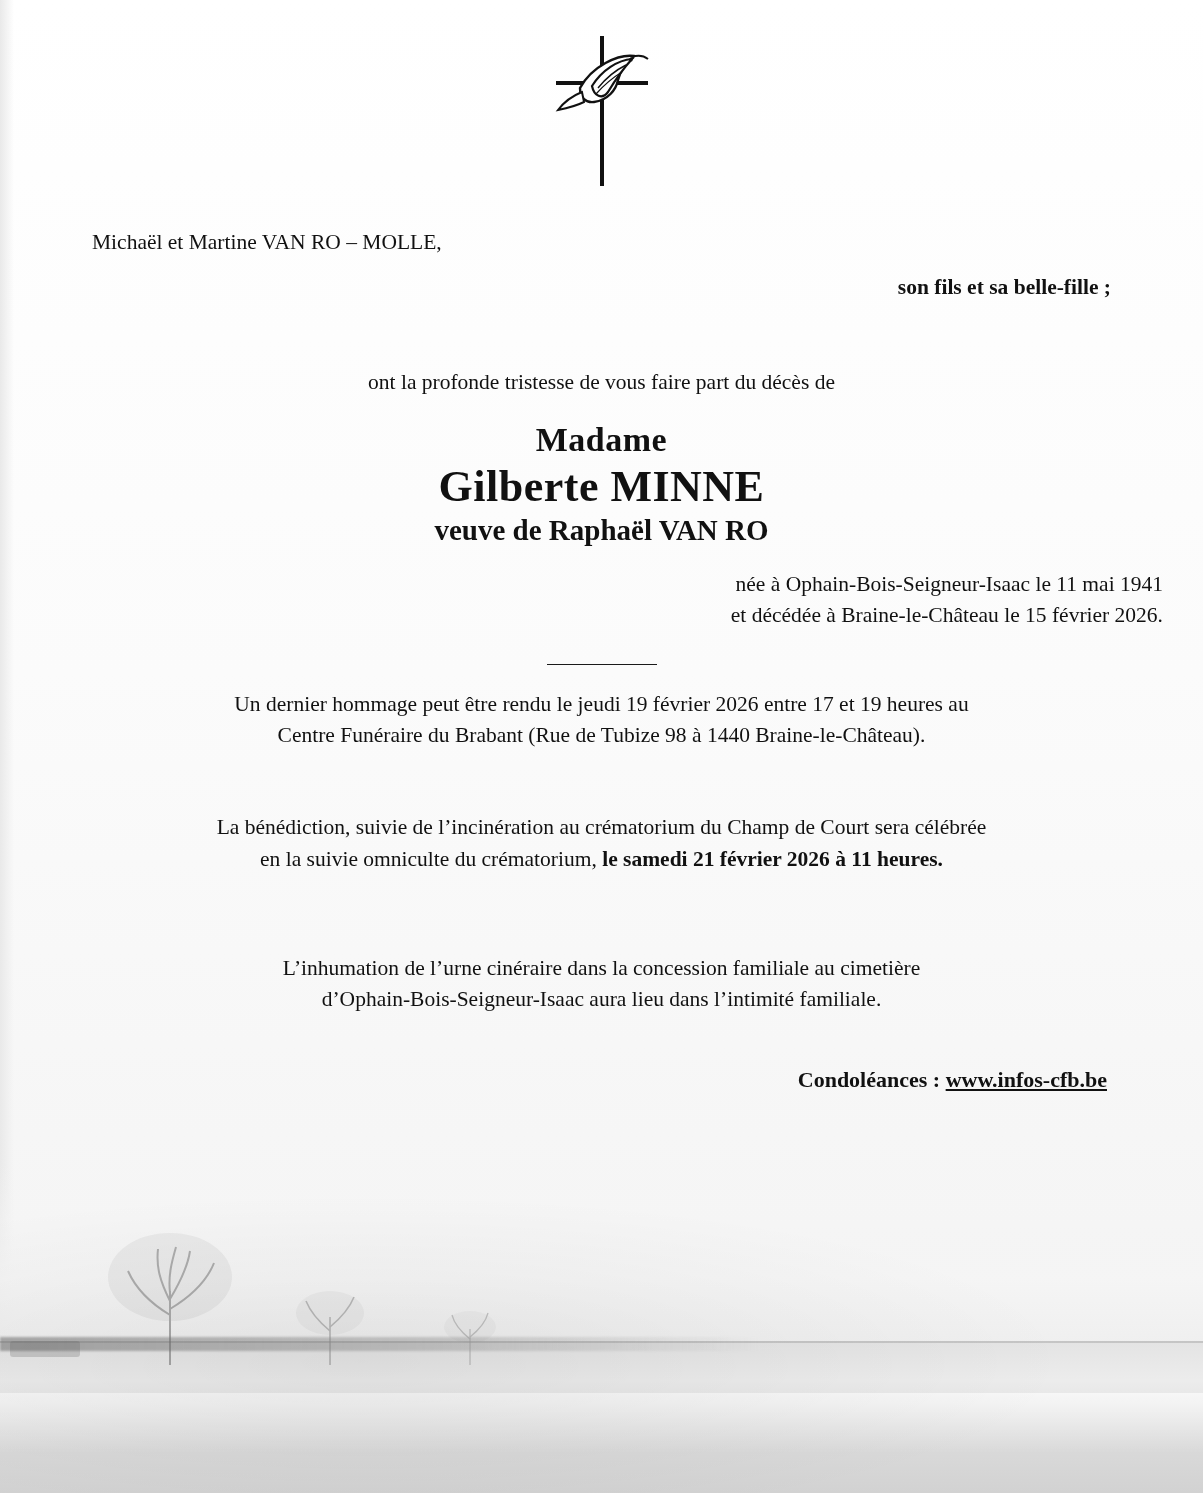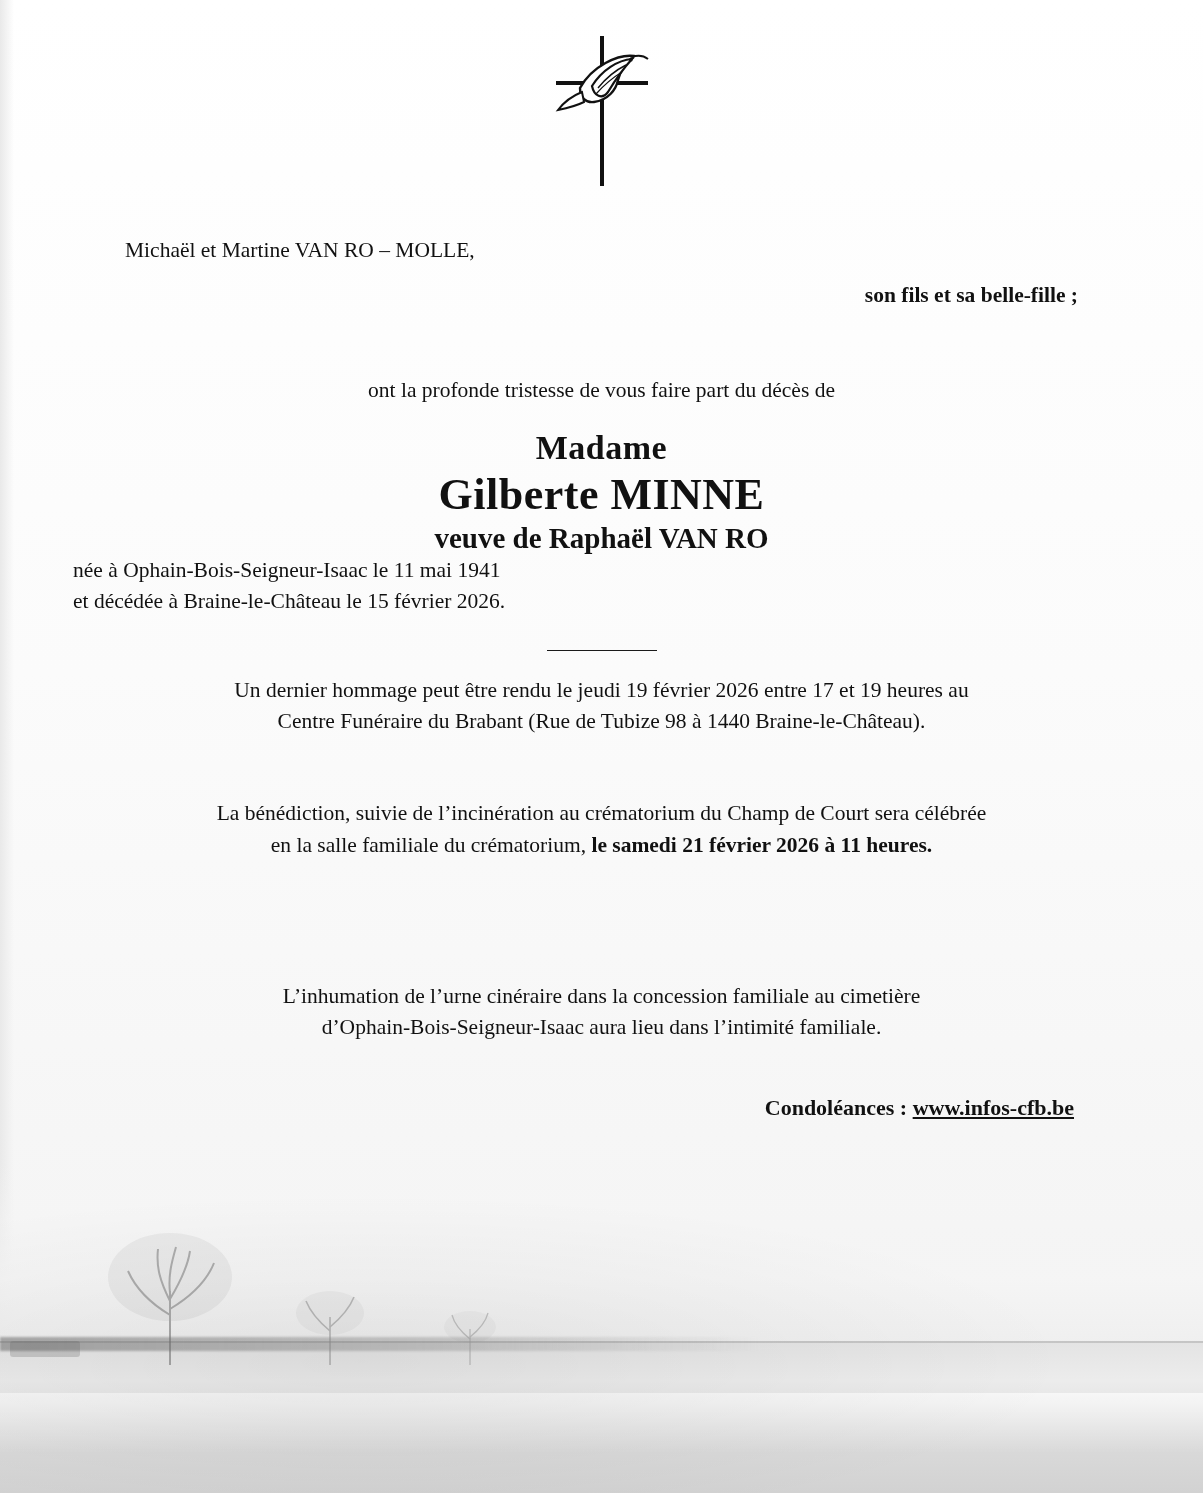--- a/index.html
+++ b/index.html
@@ -38,22 +38,22 @@
     left: 0; right: 0;
     top: 26px;
     display: flex;
     justify-content: center;
   }
 
   
   .content {
     position: absolute;
     left: 0; right: 0;
-    top: 8px;
-    padding: 0 73px;
+    top: 0;
+    padding: 0 40px;
     box-sizing: border-box;
   }
 
   .survivors {
     margin-top: 228px;
     font-size: 21.5px;
     line-height: 1.35;
   }
   .survivors .names {
     display: block;
@@ -89,41 +89,42 @@
     letter-spacing: 0.5px;
     margin-top: 2px;
   }
   .deceased .spouse {
     font-size: 29px;
     font-weight: bold;
     margin-top: 2px;
   }
 
   .birth-death {
-    text-align: left;
+    text-align: right;
+    margin-top: 22px;
     font-size: 21.5px;
     line-height: 1.42;
   }
 
   .rule {
     width: 110px;
     height: 0;
     border-top: 1.6px solid #1a1a1a;
     margin: 34px auto 0 auto;
   }
 
   .para {
     text-align: center;
     font-size: 21.5px;
     line-height: 1.45;
   }
   .para.p1 { margin-top: 24px; }
   .para.p2 { margin-top: 61px; }
   .para.p3 { margin-top: 58px; font-weight: bold; }
-  .para.p4 { margin-top: 120px; }
+  .para.p4 { margin-top: 78px; }
 
   .para b { font-weight: bold; }
 
   .condolences {
     margin-top: 52px;
     text-align: right;
     padding-right: 56px;
     font-size: 22px;
     font-weight: bold;
   }
@@ -256,21 +257,21 @@
     <div class="rule"></div>
 
     <div class="para p1">
       <div>Un dernier hommage peut être rendu le jeudi 19 février 2026 entre 17 et 19 heures au</div>
       <div>Centre Funéraire du Brabant (Rue de Tubize 98 à 1440 Braine-le-Château).</div>
     </div>
 
     <div class="para p2">
       <div>La bénédiction, suivie de l’incinération au crématorium du Champ de Court sera célébrée</div>
       <div>
-        <span>en la salle familiale du crématorium, </span><b>le samedi 21 février 2026 à 11 heures.</b>
+        <span>en la suivie omniculte du crématorium, </span><b>le samedi 21 février 2026 à 11 heures.</b>
       </div>
     </div>
 
     <div class="para p3">
     </div>
 
     <div class="para p4">
       <div>L’inhumation de l’urne cinéraire dans la concession familiale au cimetière</div>
       <div>d’Ophain-Bois-Seigneur-Isaac aura lieu dans l’intimité familiale.</div>
     </div>

